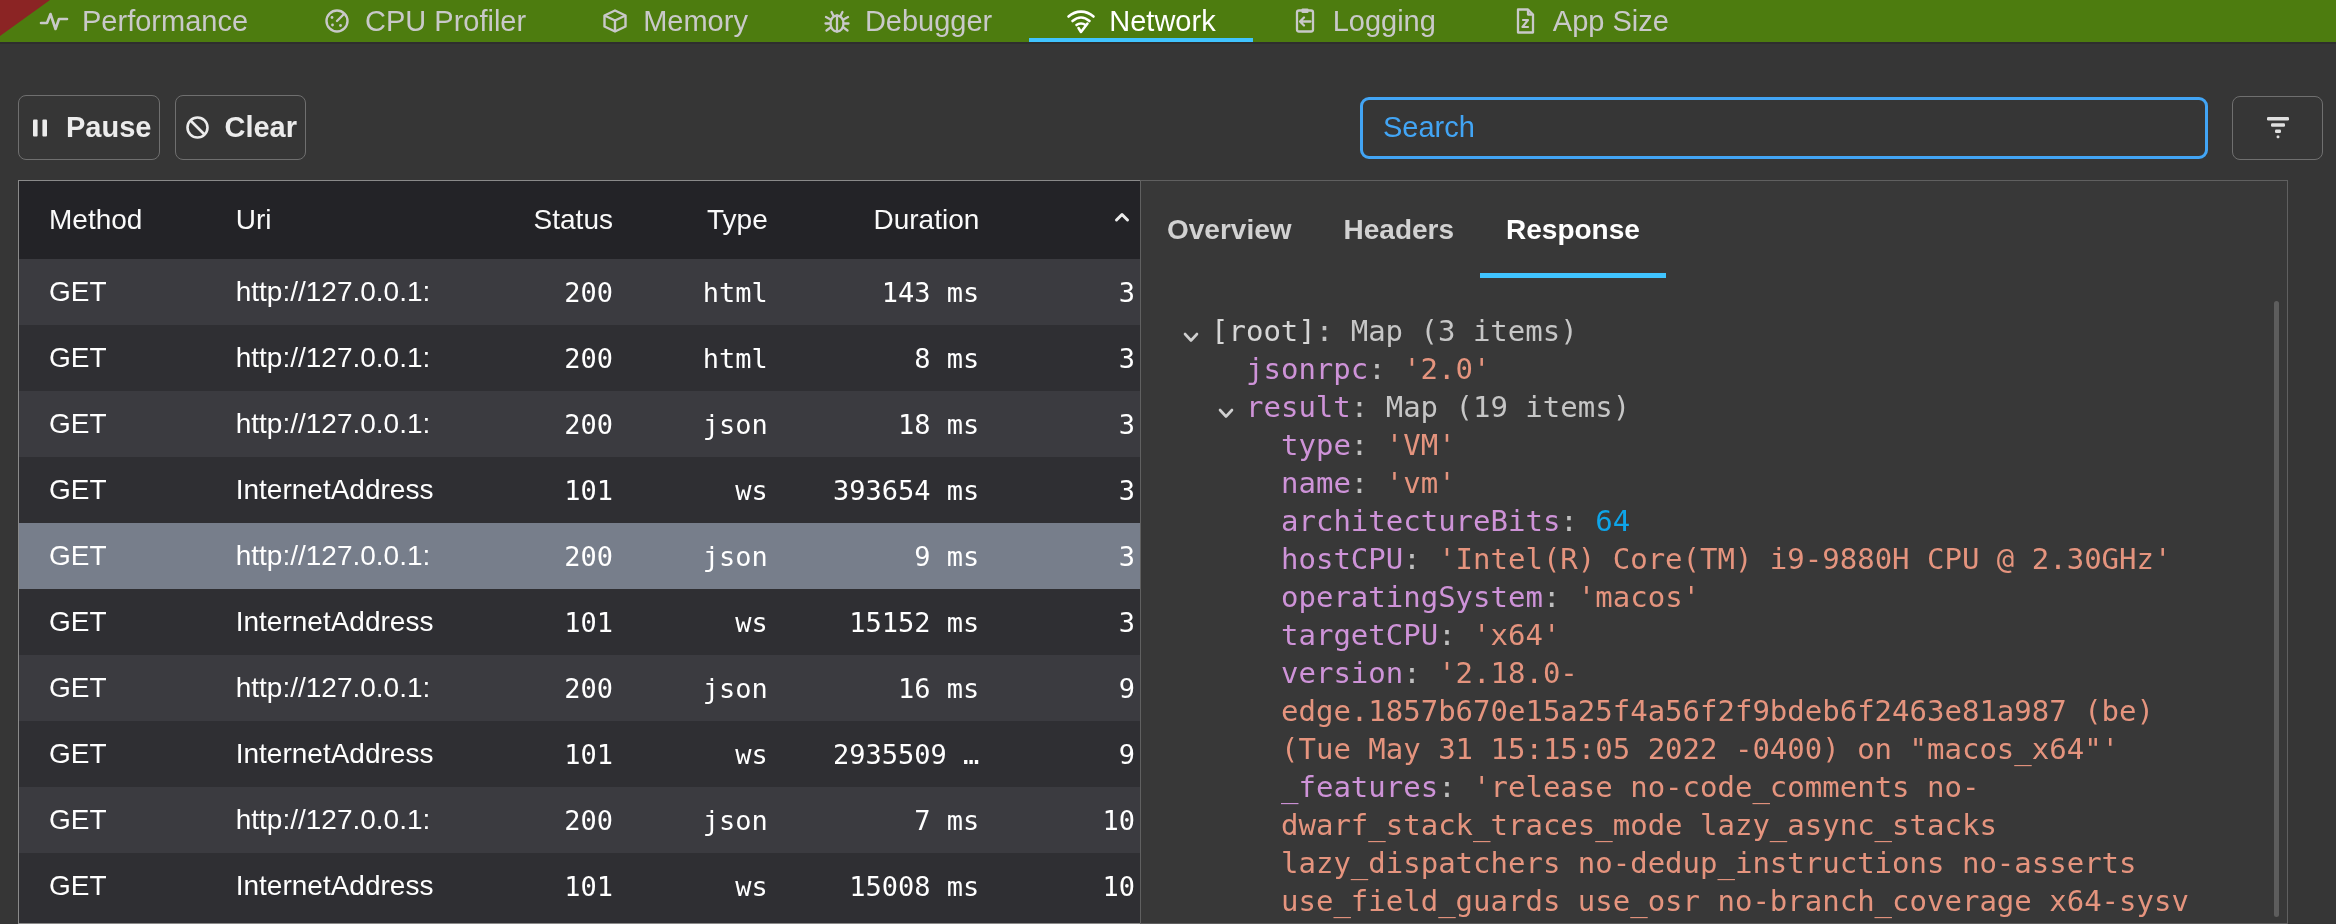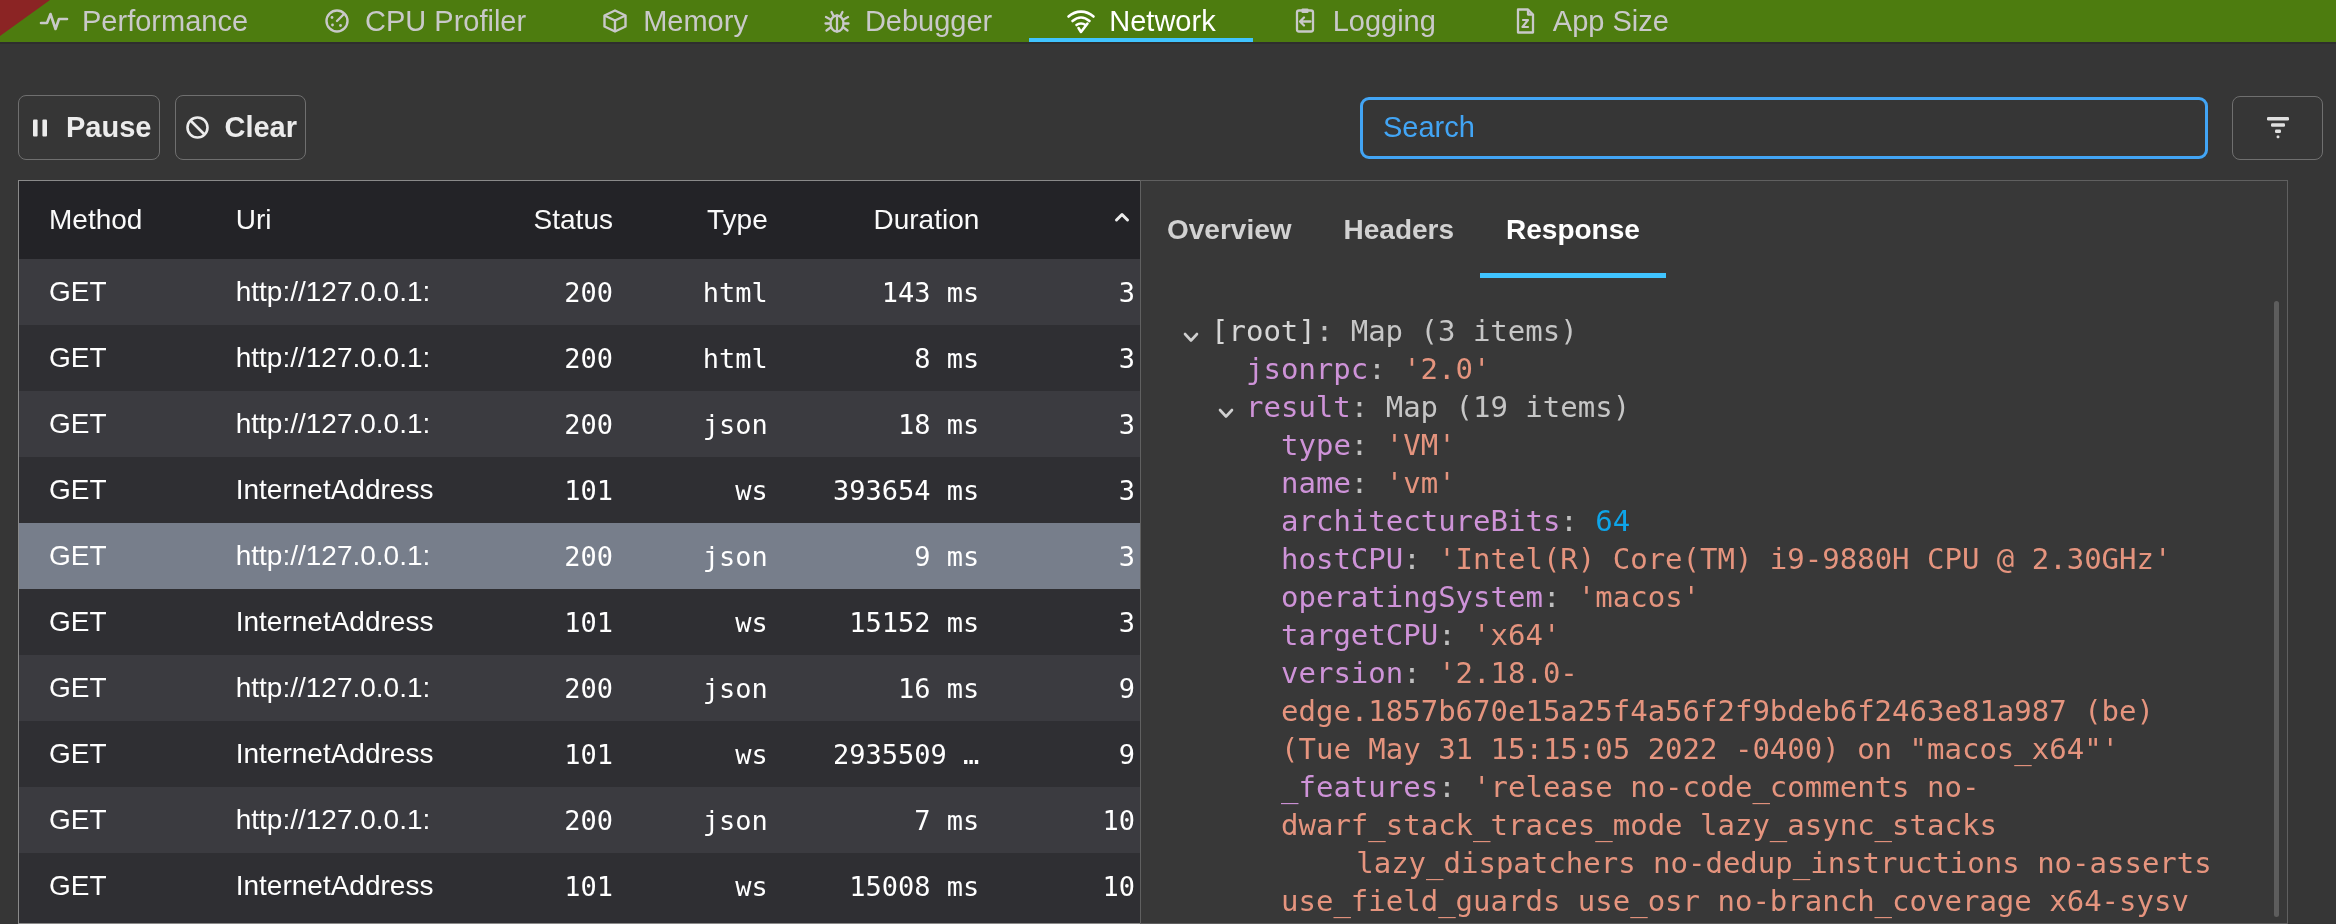--- a/index.html
+++ b/index.html
@@ -309,19 +309,19 @@
         <div class="jline" style="padding-left: 140px;"><span class="seg-k">name</span><span class="seg-p">: </span><span class="seg-s">'vm'</span></div>
         <div class="jline" style="padding-left: 140px;"><span class="seg-k">architectureBits</span><span class="seg-p">: </span><span class="seg-n">64</span></div>
         <div class="jline" style="padding-left: 140px;"><span class="seg-k">hostCPU</span><span class="seg-p">: </span><span class="seg-s">'Intel(R) Core(TM) i9-9880H CPU @ 2.30GHz'</span></div>
         <div class="jline" style="padding-left: 140px;"><span class="seg-k">operatingSystem</span><span class="seg-p">: </span><span class="seg-s">'macos'</span></div>
         <div class="jline" style="padding-left: 140px;"><span class="seg-k">targetCPU</span><span class="seg-p">: </span><span class="seg-s">'x64'</span></div>
         <div class="jline" style="padding-left: 140px;"><span class="seg-k">version</span><span class="seg-p">: </span><span class="seg-s">'2.18.0-</span></div>
         <div class="jline" style="padding-left: 140px;"><span class="seg-s">edge.1857b670e15a25f4a56f2f9bdeb6f2463e81a987 (be)</span></div>
         <div class="jline" style="padding-left: 140px;"><span class="seg-s">(Tue May 31 15:15:05 2022 -0400) on "macos_x64"'</span></div>
         <div class="jline" style="padding-left: 140px;"><span class="seg-k">_features</span><span class="seg-p">: </span><span class="seg-s">'release no-code_comments no-</span></div>
         <div class="jline" style="padding-left: 140px;"><span class="seg-s">dwarf_stack_traces_mode lazy_async_stacks</span></div>
-        <div class="jline" style="padding-left: 140px; text-align: center;"><span class="seg-s">lazy_dispatchers no-dedup_instructions no-asserts</span></div>
+        <div class="jline" style="padding-left: 140px;"><span class="seg-s">lazy_dispatchers no-dedup_instructions no-asserts</span></div>
         <div class="jline" style="padding-left: 140px;"><span class="seg-s">use_field_guards use_osr no-branch_coverage x64-sysv</span></div>
       </div>
     <div class="vscroll"></div>
   </section>
 
 </div>
 
 </body></html>

